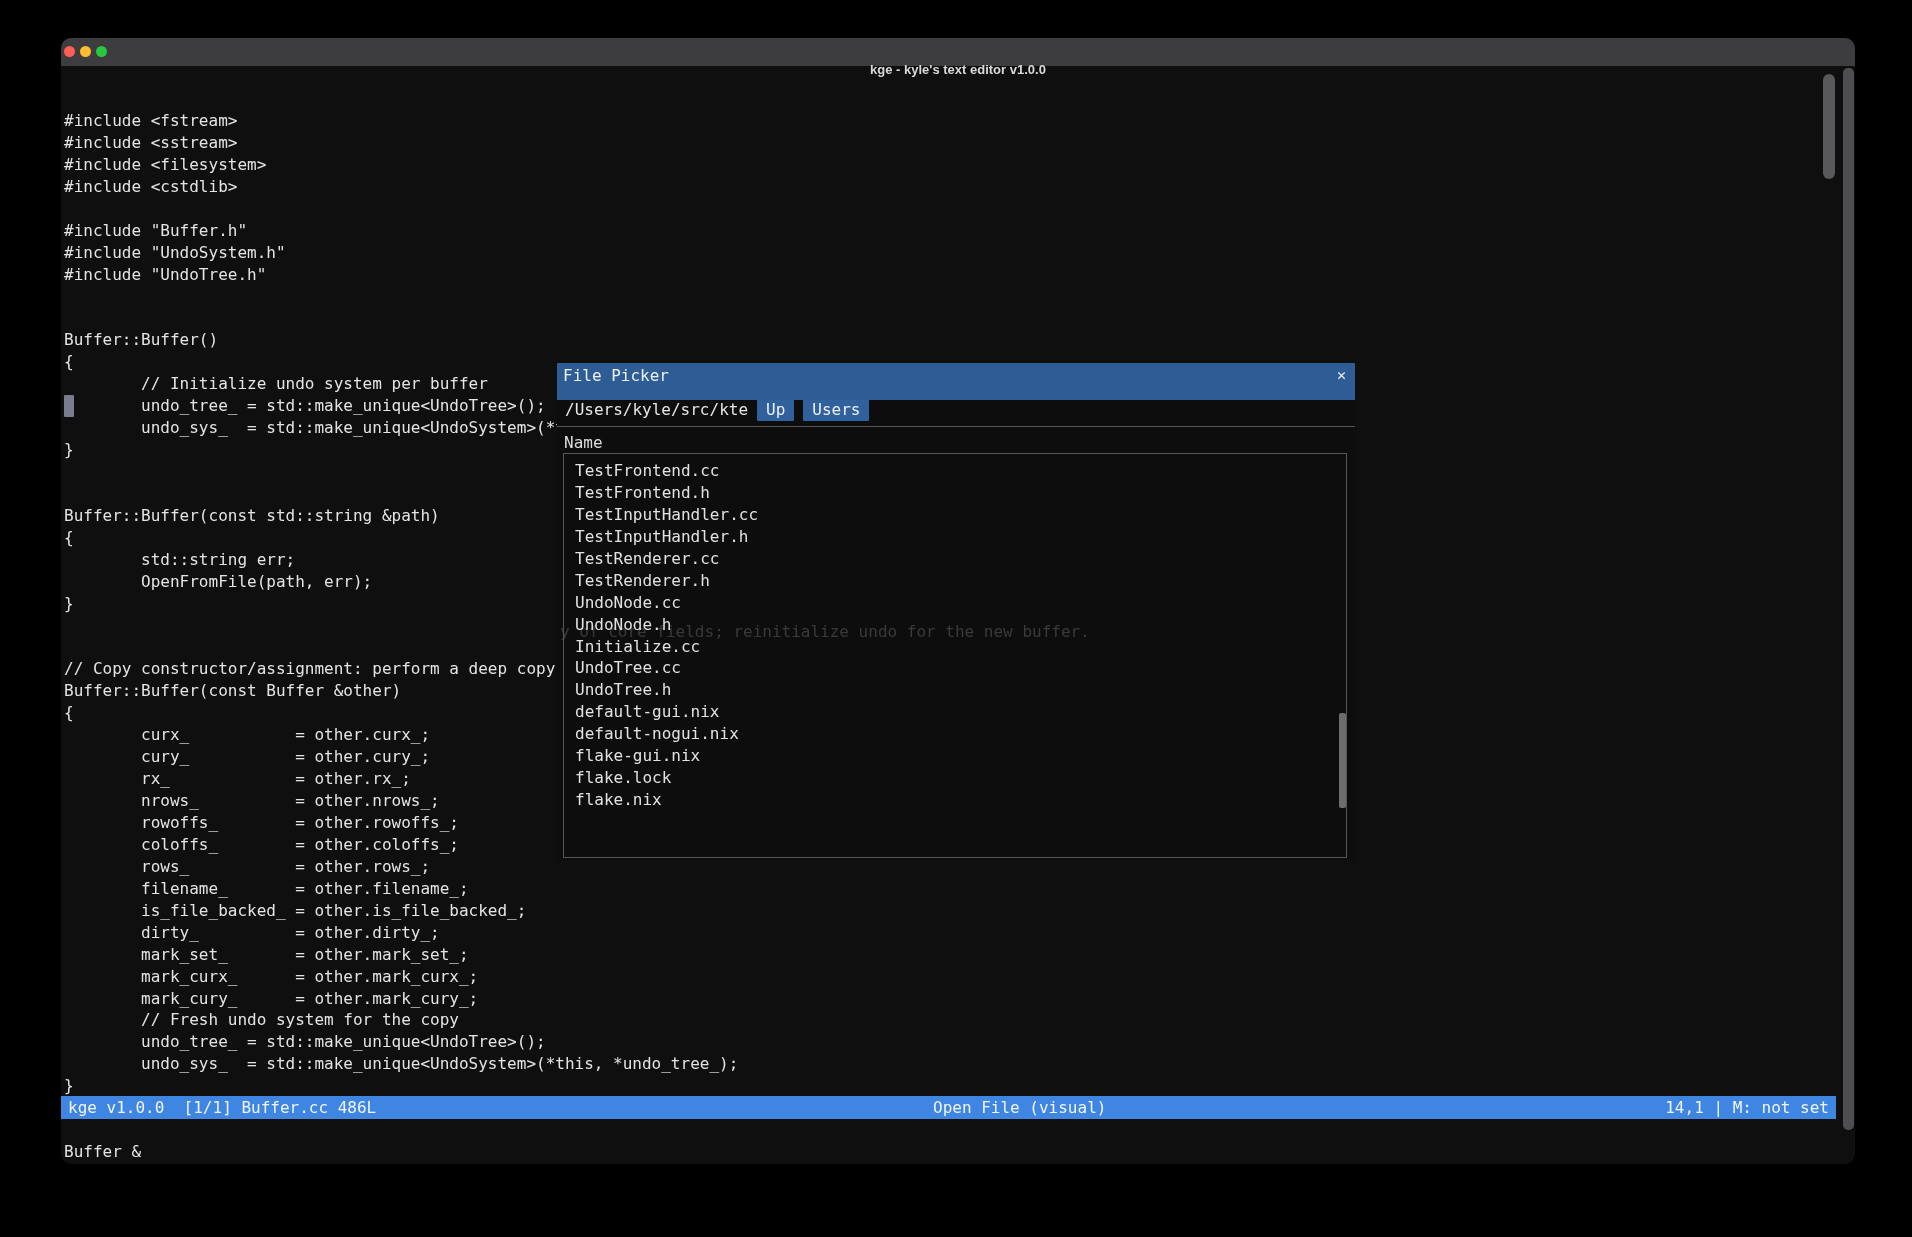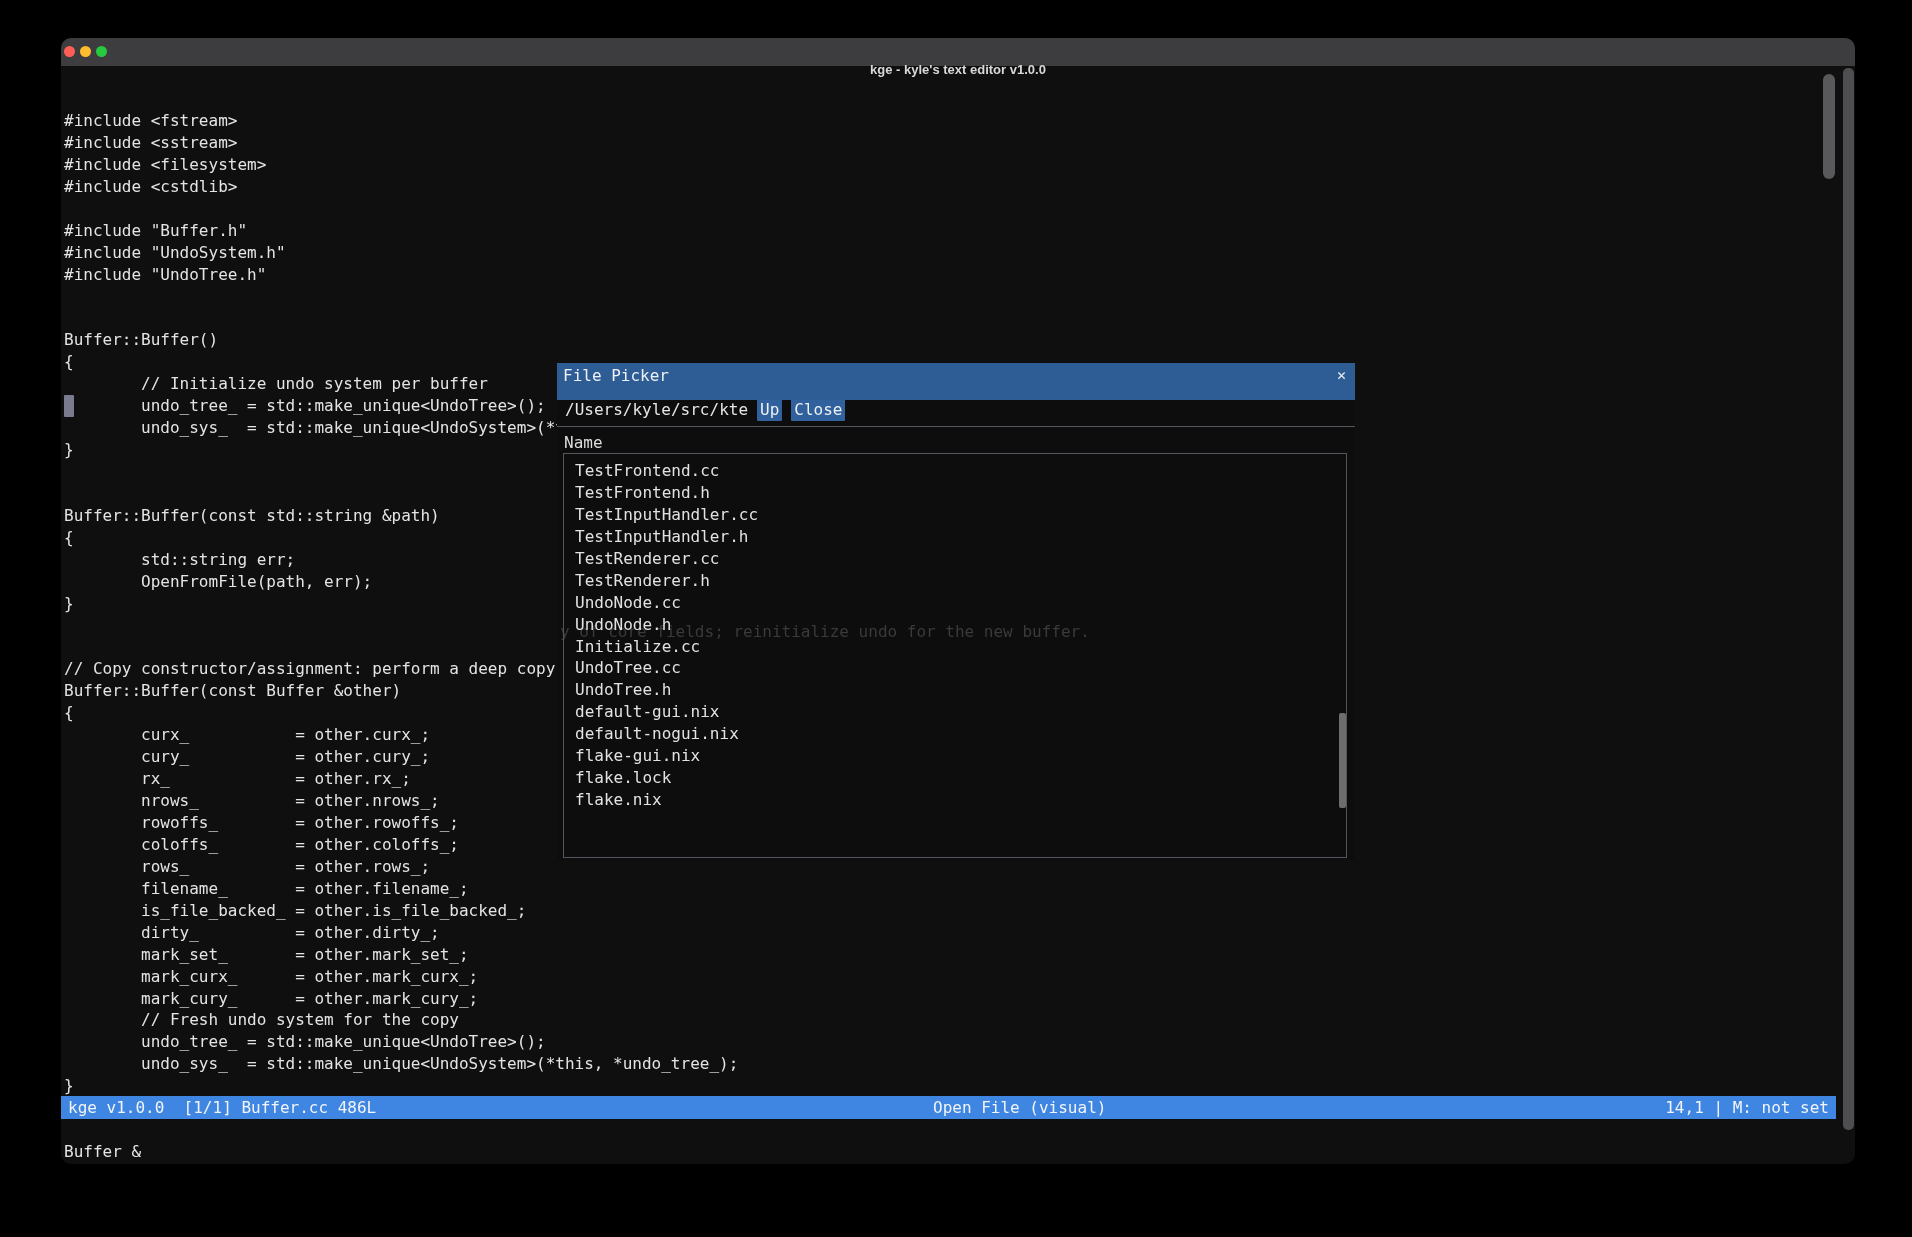--- a/index.html
+++ b/index.html
@@ -49,21 +49,21 @@
   .dlg-close { position:absolute; right:9px; top:0; font-size:15px; cursor:default; color:#e8ecf2; }
   .ghost { position:absolute; color:var(--ghost_text,#3a3a3c); font-size:16px;
            line-height:21.95px; white-space:pre; z-index:0; }
   .ghost1 { left:3px; top:25px; height:14px; overflow:hidden; }
   .ghost2 { left:3px; top:258px; }
   .dlg-pathrow { position:absolute; left:0; top:32px; width:100%; height:28px;
             display:flex; align-items:center; gap:9px; padding-left:8px;
             background:var(--dialog_bg,#0d0d0e); z-index:2; }
   .dlg-path { color:#e6e6e6; font-size:16px; white-space:pre; }
   .dlg-btn { background:var(--dialog_button,#31619c); color:#eef1f5; border:none;
-            font-family:"DejaVu Sans Mono", monospace; font-size:16px; padding:2px 3px;
+            font-family:"DejaVu Sans Mono", monospace; font-size:16px; padding:2px 9px;
             border-radius:1px; }
   .dlg-namerow { position:absolute; left:0; top:63px; width:100%; height:27px;
             border-top:1px solid var(--border,#53565c); color:#dcdcdc; font-size:16px;
             padding:6px 0 0 7px; background:transparent; z-index:1; }
   .dlg-list { position:absolute; left:6px; top:90px; width:784px; height:405px;
             border:1px solid var(--border,#53565c); padding:6px 0 4px 11px; z-index:1; }
   .file-row { white-space:pre; height:21.95px; font-size:16px; line-height:21.95px;
             color:#e2e2e2; }
   .dlg-list-thumb { position:absolute; left:782px; top:350px; width:7px; height:95px;
             background:var(--list_scroll_thumb,#6d6d70); border-radius:2px; z-index:2; }
@@ -151,21 +151,21 @@
     <span class="dlg-close">✕</span>
   </div>
 
   <div class="ghost ghost1">
     
   </div>
 
   <div class="dlg-pathrow">
     <span class="dlg-path">/Users/kyle/src/kte</span>
     <button class="dlg-btn">Up</button>
-    <button class="dlg-btn">Close</button>
+    <button class="dlg-btn">Users</button>
   </div>
 
   <div class="dlg-namerow">Name</div>
 
   <div class="ghost ghost2">y of core fields; reinitialize undo for the new buffer.</div>
 
   <div class="dlg-list">
 
   <div class="file-row">TestFrontend.cc</div>
       <div class="file-row">TestFrontend.h</div>

